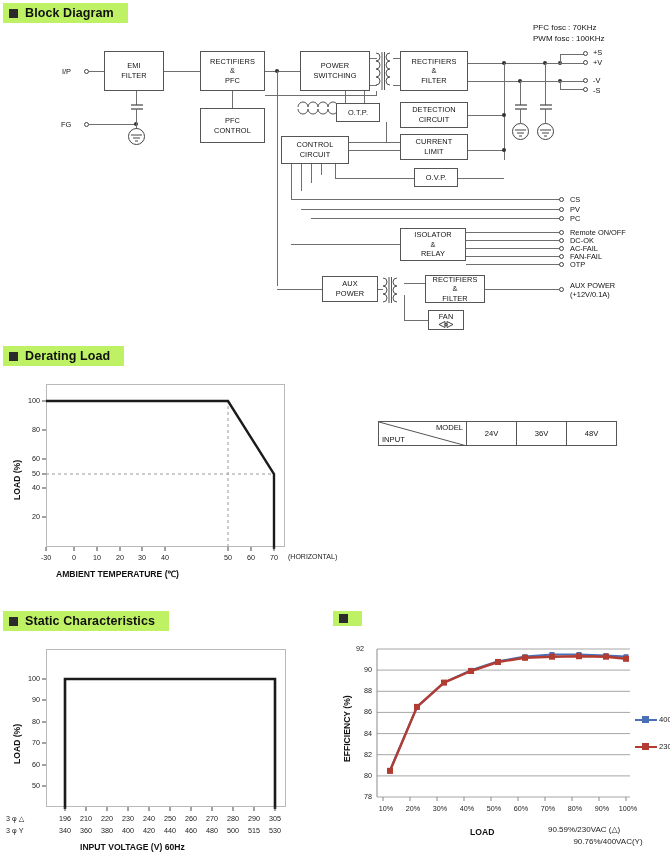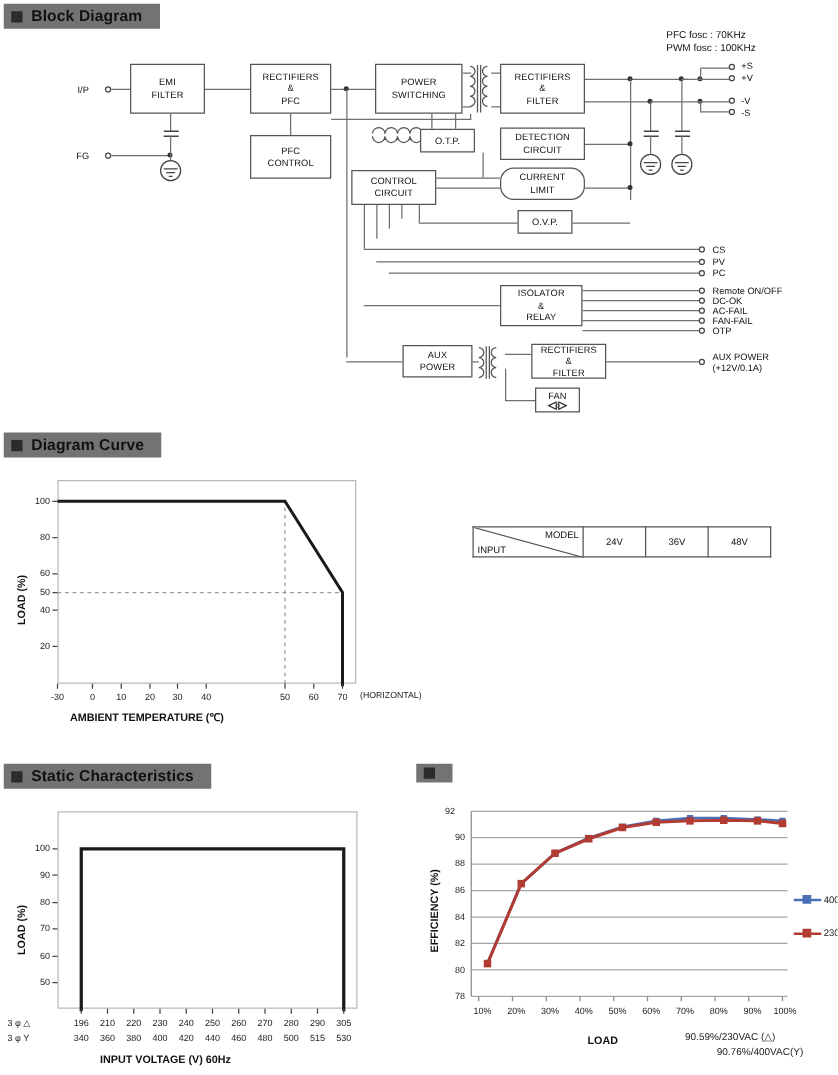--- a/index.html
+++ b/index.html
@@ -7,21 +7,21 @@
   body {
     width:670px; height:860px;
     background:#ffffff;
     font-family:"Liberation Sans", sans-serif;
     color:#1a1a1a;
     position:relative;
     overflow:hidden;
   }
   .section-header{
     display:inline-flex; align-items:center; gap:7px;
-    background:#737373;
+    background:#bef264;
     padding:3px 14px 3px 6px;
     font-size:12.5px; font-weight:bold; color:#111;
     letter-spacing:.1px;
   }
   .sq{ width:9px; height:9px; background:#2b2b2b; display:inline-block; }
   .panel{ position:absolute; }
 
   
   #block-diagram{ position:absolute; left:0; top:0; width:670px; height:345px; }
   .bd-box{
@@ -211,21 +211,21 @@
   <div class="node" style="left:502px; top:113px;"></div>
 
   <div class="bd-box" style="left:281px; top:136px; width:68px; height:28px;">
     <span>CONTROL</span>
     <span>CIRCUIT</span>
   </div>
   <div class="wire wh" style="left:349px; top:142px; width:51px;"></div>
   <div class="wire wh" style="left:349px; top:150px; width:51px;"></div>
   <div class="wire wv" style="left:386px; top:122px; height:20px;"></div>
 
-  <div class="bd-box" style="left:400px; top:134px; width:68px; height:26px;border-radius:11px;">
+  <div class="bd-box" style="left:400px; top:134px; width:68px; height:26px;">
     <span>CURRENT</span>
     <span>LIMIT</span>
   </div>
   <div class="wire wh" style="left:468px; top:150px; width:37px;"></div>
   <div class="node" style="left:502px; top:148px;"></div>
 
   <div class="bd-box" style="left:414px; top:168px; width:44px; height:19px;">
     <span>O.V.P.</span>
   </div>
   <div class="wire wh" style="left:335px; top:178px; width:79px;"></div>
@@ -302,21 +302,21 @@
       <path d="M1,3.5 L7,0.5 L7,6.5 Z M15,3.5 L9,0.5 L9,6.5 Z" fill="none" stroke="#333" stroke-width="0.9"></path>
       <circle cx="8" cy="3.5" r="1.2" fill="none" stroke="#333" stroke-width="0.8"></circle>
     </svg>
   </div>
   <div class="wire wv" style="left:404px; top:295px; height:25px;"></div>
   <div class="wire wh" style="left:404px; top:320px; width:24px;"></div>
 </div>
 
 <div class="section-header" style="position:absolute;left:3px;top:346px;">
   <span class="sq"></span>
-  <span>Diagram Curve</span>
+  <span>Derating Load</span>
 </div>
 
 <div class="panel" style="left:0; top:372px; width:340px; height:215px;">
 
   <div class="plot" style="left:46px; top:12px; width:239px; height:163px;"></div>
   <svg style="position:absolute; left:0; top:0;" width="340" height="215">
 
     <line x1="228" y1="175" x2="228" y2="29" stroke="#9a9a9a" stroke-width="1" stroke-dasharray="3,3"></line>
     <line x1="46" y1="102" x2="274" y2="102" stroke="#9a9a9a" stroke-width="1" stroke-dasharray="3,3"></line>
 

